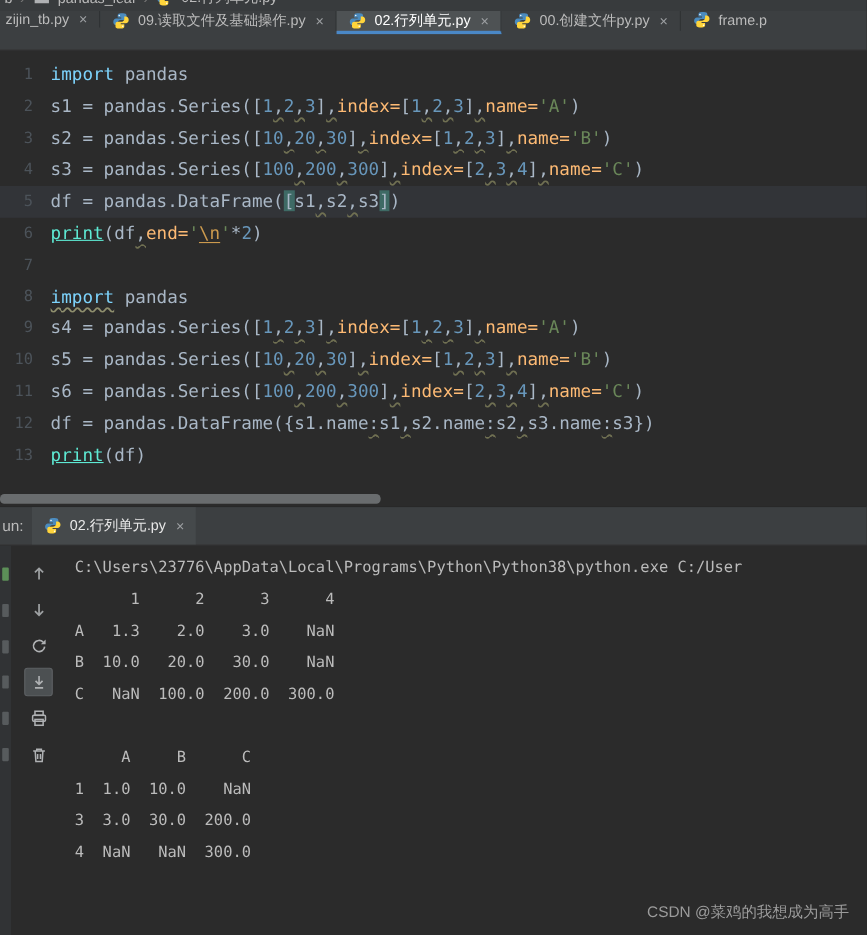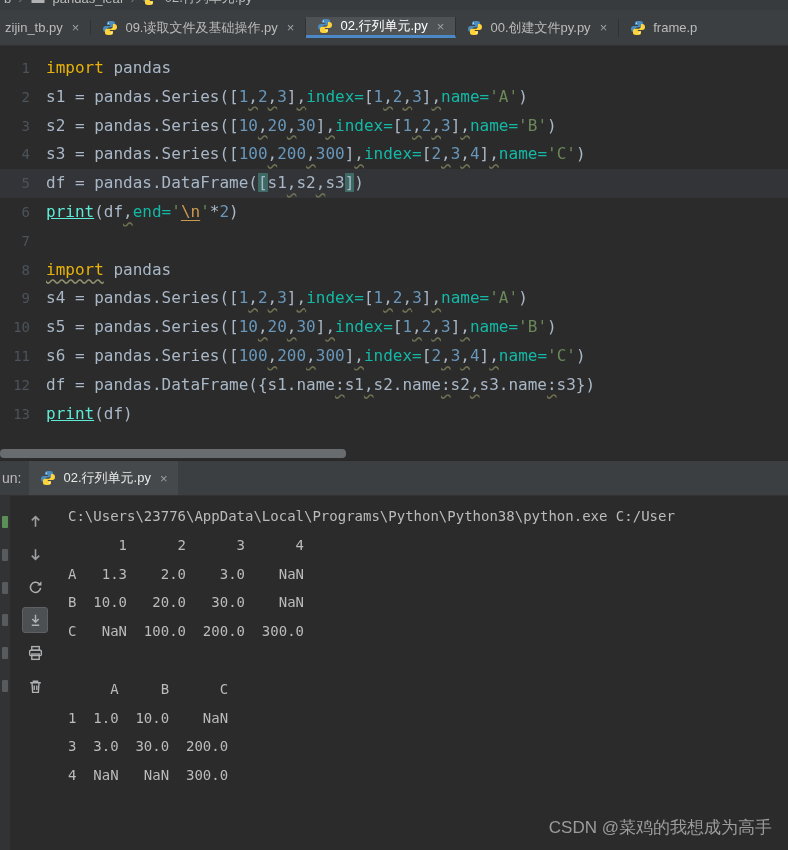--- a/index.html
+++ b/index.html
@@ -7,42 +7,42 @@
               font-family:"Liberation Sans", sans-serif; }
   .app { position:relative; width:788px; height:850px; background:#2B2B2B; }
 
   
   .navbar { height:10px; background:#383B3D; overflow:hidden; }
   .nav-inner { display:flex; align-items:center; gap:7px; height:22px; margin-top:-13px;
                padding-left:4px; color:#BBBBBB; font-size:13px; white-space:nowrap; }
   .nav-sep { color:#777; }
 
   
-  .tabbar { height:36px; background:#3C3F41; display:flex; align-items:center;
+  .tabbar { height:36px; background:#3C3F41; display:flex; align-items:flex-start;
             border-bottom:1px solid #323232; overflow:hidden; }
   .tab { display:flex; align-items:center; gap:7px; padding:0 11px; color:#BBBBBB;
          font-size:13px; border-right:1px solid #2F3234; white-space:nowrap; flex:none; }
   .tab.active { background:#4E5254; color:#FFFFFF; border-bottom:3px solid #4A88C7; }
   .tab .close { color:#9DA0A3; font-size:13px; margin-left:2px; }
   .tab.clip-left { padding-left:5px; }
   .tab.clip-right { border-right:none; flex:1; min-width:0; overflow:hidden; }
   .pyico { width:16px; height:16px; flex:none; }
 
   
   .editor { position:relative; height:414px; background:#2B2B2B; padding-top:8px;
             font-family:"DejaVu Sans Mono", monospace; font-size:16px; overflow:hidden; }
   .code-row { display:flex; height:28.8px; line-height:28.8px; white-space:pre; }
   .code-row.current { background:#323438; }
   .gutter-num { width:46px; flex:none; text-align:right; padding-right:16px;
                 color:#4C535A; font-size:14px; }
   .code-text { color:#A9B7C6; }
-  .code-text .k { color:#eab308; }
+  .code-text .k { color:#7dd3fc; }
   .code-text .n { color:#6897BB; }
   .code-text .s { color:#6A8759; }
-  .code-text .a { color:#14b8a6; }
+  .code-text .a { color:#fdba74; }
   .code-text .b { color:#5eead4;text-decoration:underline; }
   .code-text .e { color:#CC9A4E; text-decoration-line:underline; text-underline-offset:3px; }
   .code-text .w { text-decoration-line:underline; text-decoration-style:wavy;
                   text-decoration-color:#707052; text-underline-offset:4px;
                   text-decoration-skip-ink:none; }
   .code-text .d { text-decoration-line:underline; text-decoration-style:wavy;
                   text-decoration-color:#8F8F6E; text-underline-offset:4px;
                   text-decoration-skip-ink:none; }
   .code-text .m { background:#3E6A65; }
   .hscroll { position:absolute; left:0; bottom:2px; width:346px; height:9px;
@@ -64,21 +64,21 @@
   .tk.green { background:#5C8F58; }
   .tools { width:50px; flex:none; display:flex; flex-direction:column; align-items:center;
            padding-top:12px; }
   .tool { width:26px; height:26px; display:flex; align-items:center; justify-content:center;
           margin-bottom:7px; border-radius:3px; }
   .tool.active { background:#4C5052; border:1px solid #5E6164; }
   .tool svg { display:block; }
   .out { flex:1; padding:6px 0 0 8px; font-family:"DejaVu Sans Mono", monospace;
          font-size:14px; line-height:28.8px; color:#BBBBBB; overflow:hidden; }
   .con-line { white-space:pre; height:28.8px; }
-  .watermark { position:absolute; right:16px; bottom:11px; color:#9C9C9C; font-size:17px;
+  .watermark { position:absolute; right:16px; bottom:11px; color:#9C9C9C; font-size:14px;
                font-family:"Liberation Sans", sans-serif; }
 
   .hidden-defs { position:absolute; width:0; height:0; overflow:hidden; }
 </style>
 </head>
 <body>
 
 <svg class="hidden-defs" aria-hidden="true">
   <defs>
     <symbol id="pyicon" viewBox="0 0 16 16">

